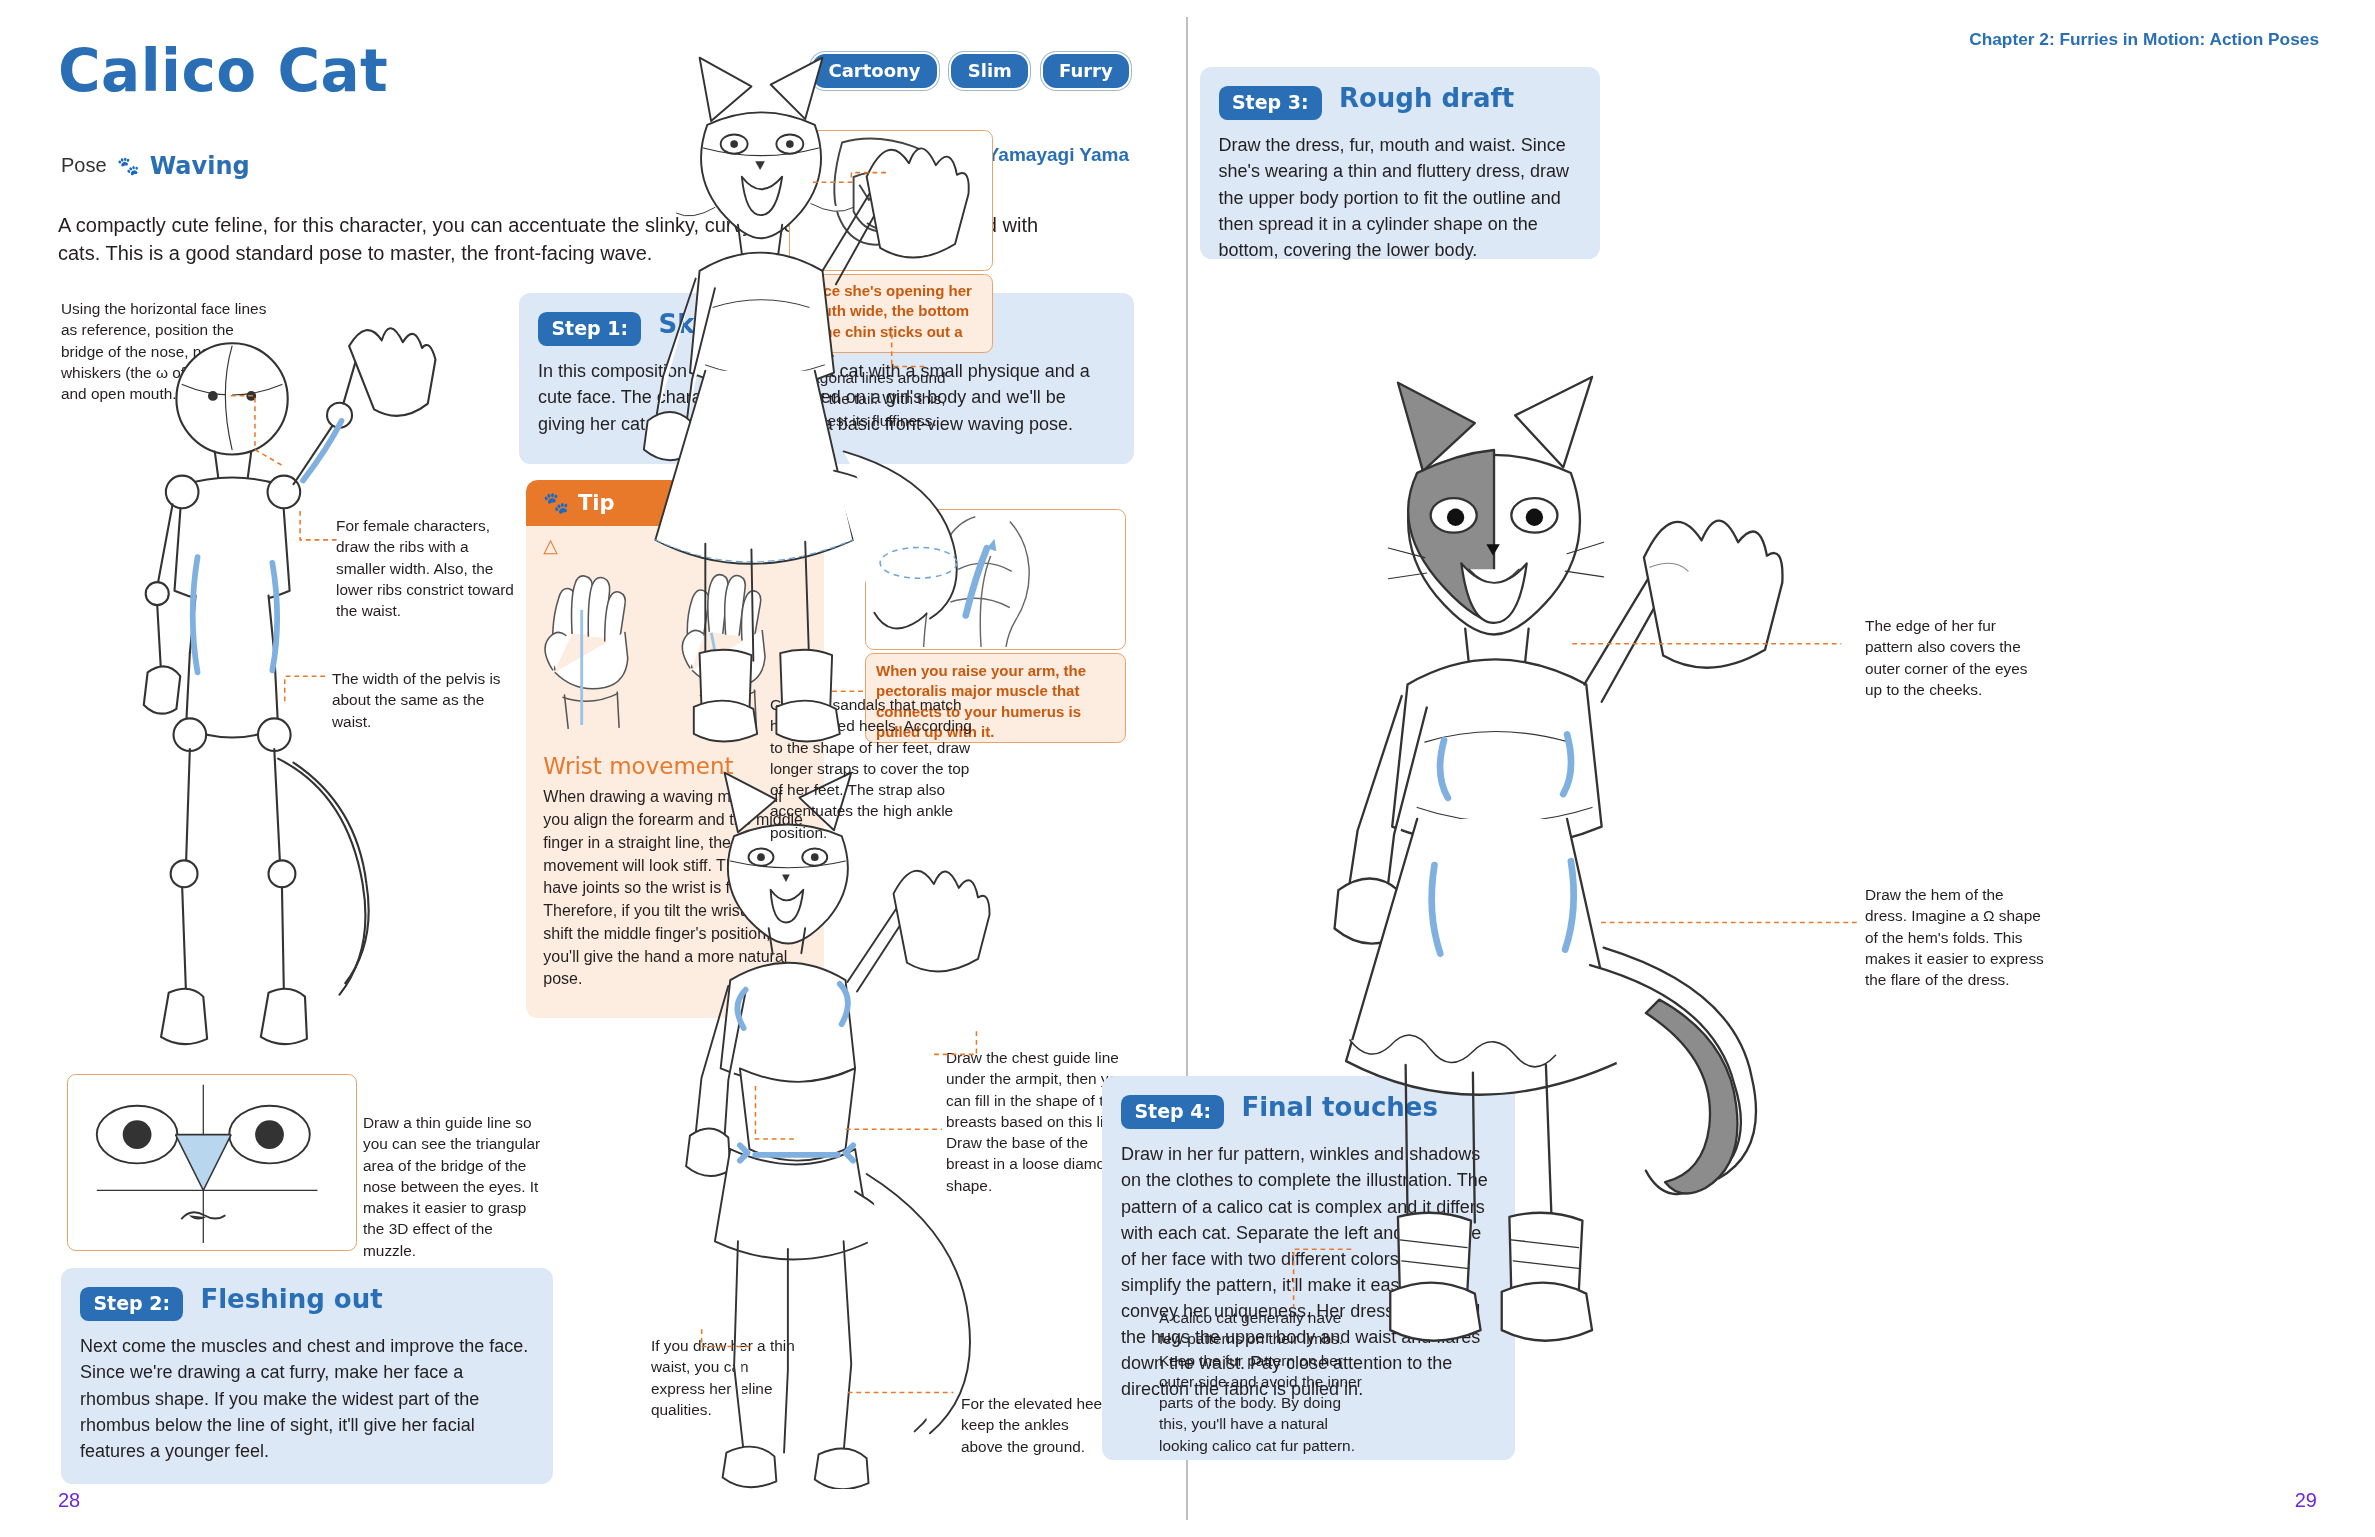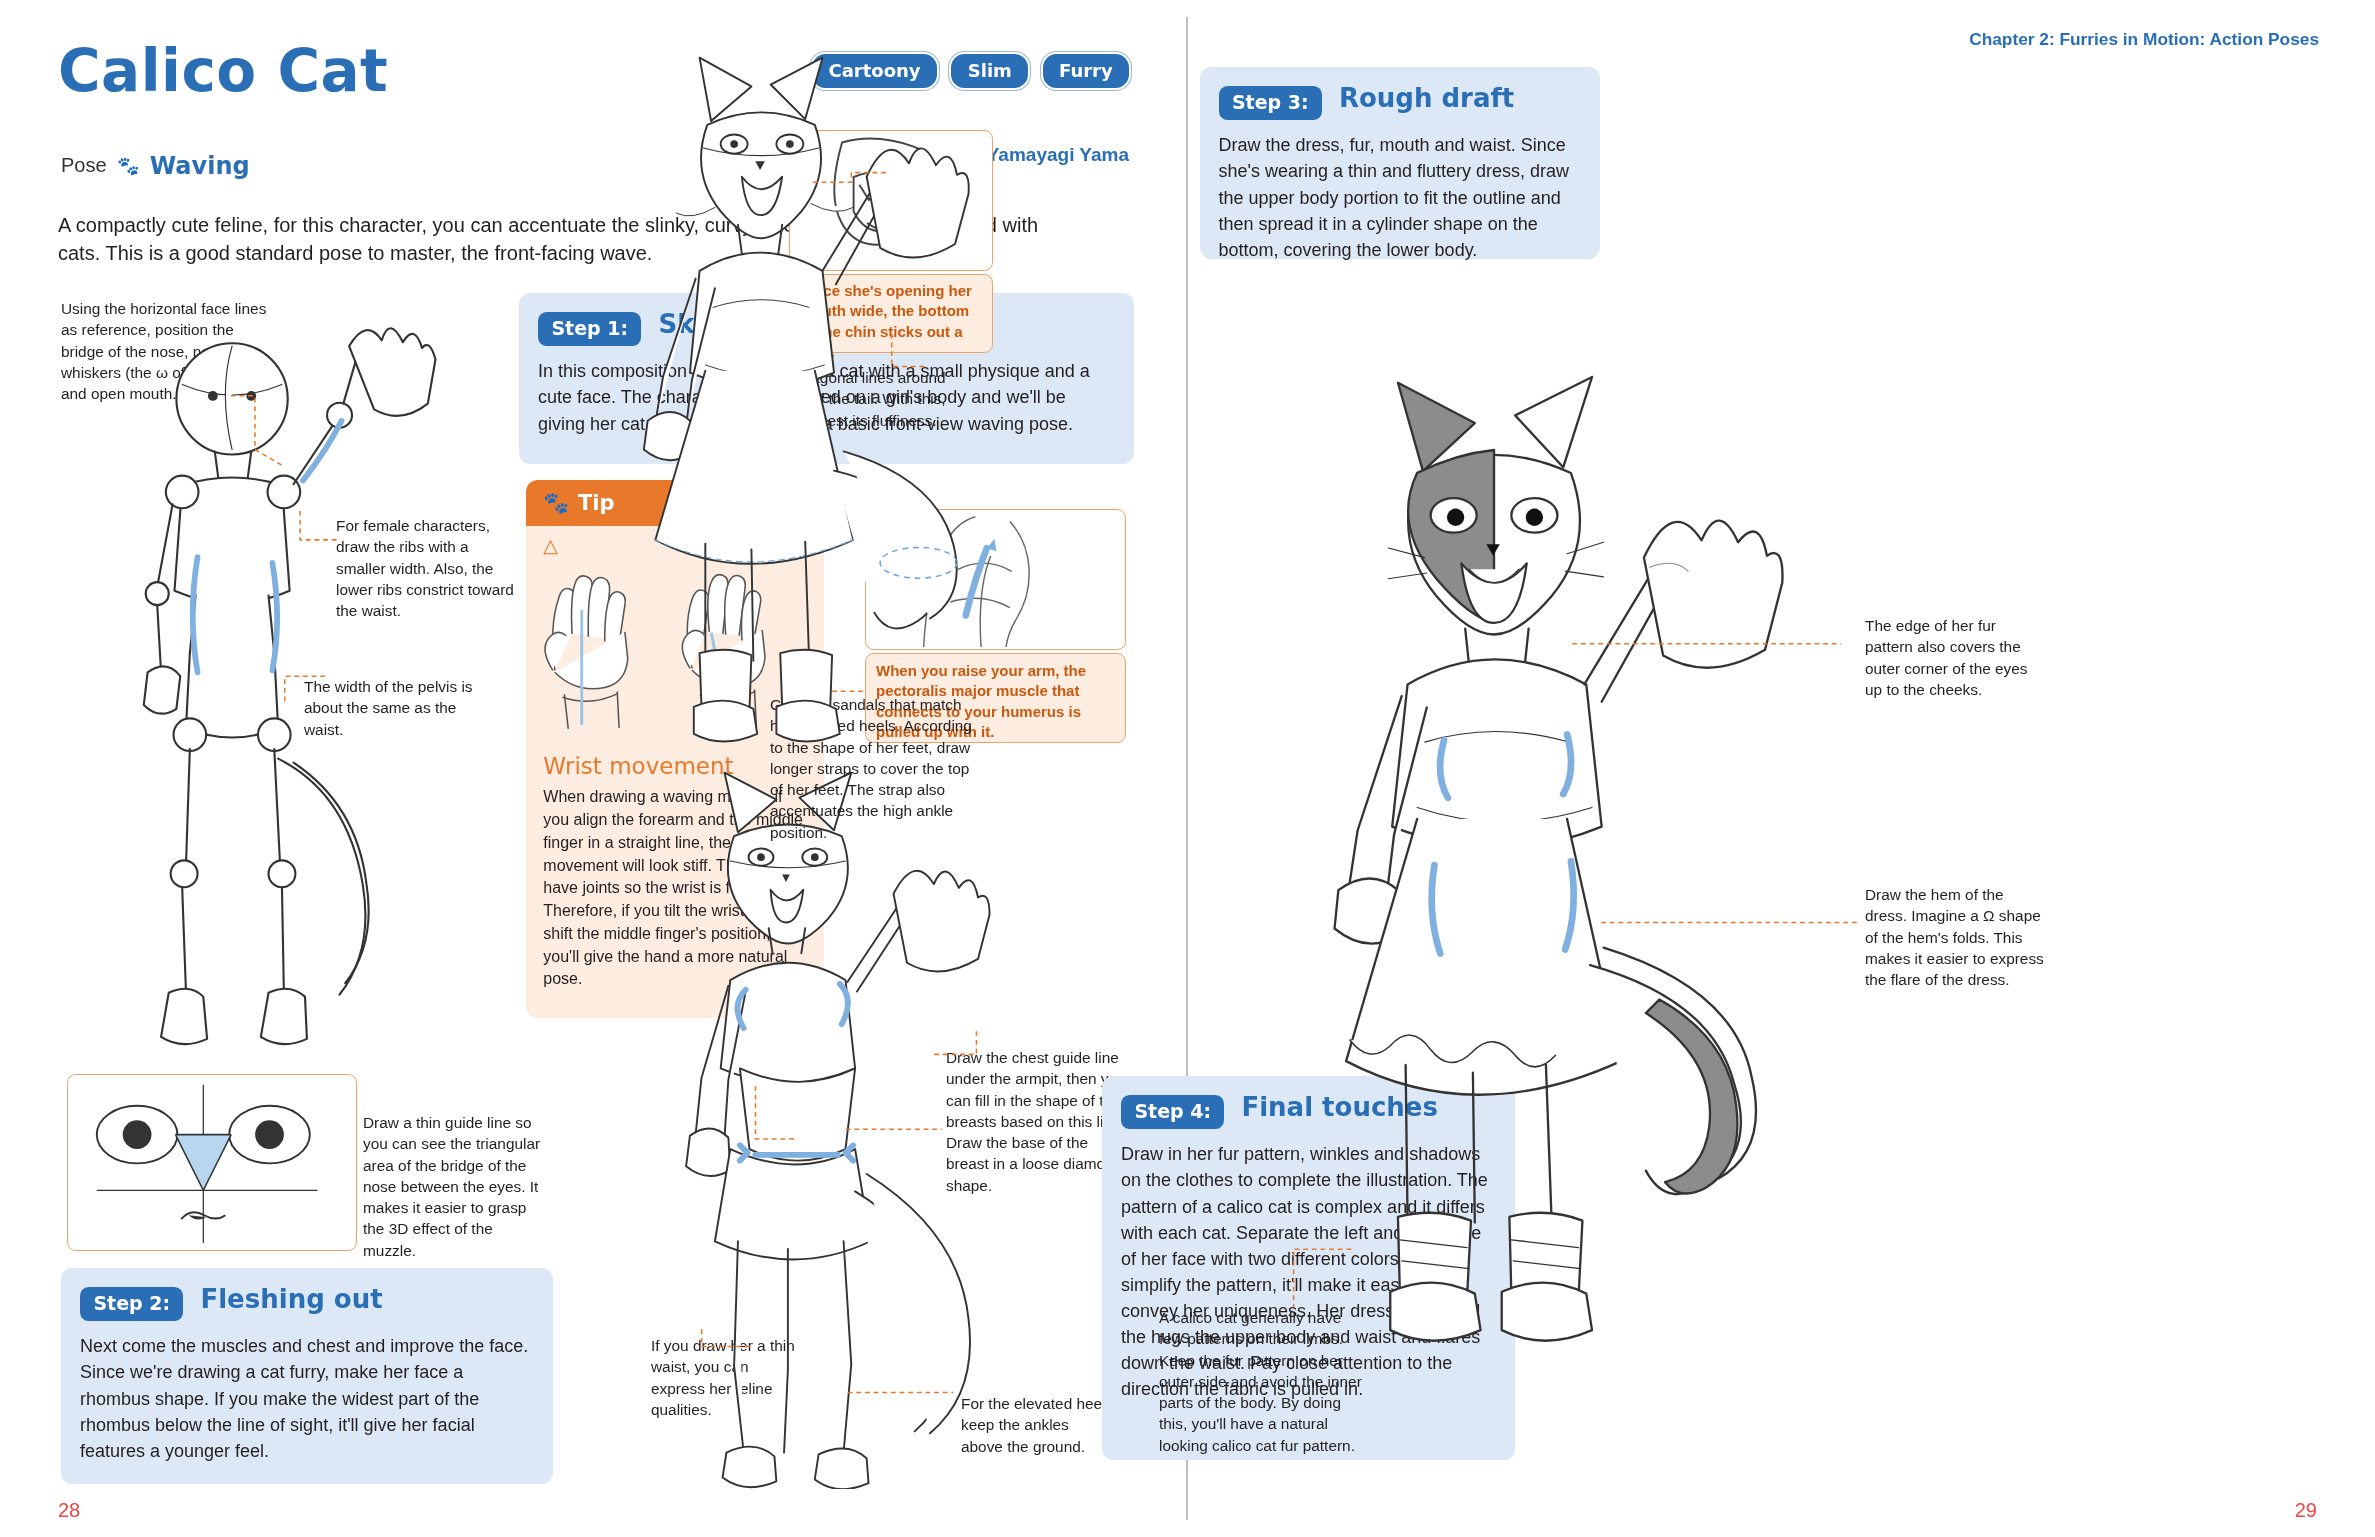--- a/index.html
+++ b/index.html
@@ -70,21 +70,21 @@
   .tip-sub{color:#e8792a;font-size:23px;font-weight:normal;font-family:"DejaVu Sans",sans-serif;}
   .tip-body{font-size:16px;line-height:1.42;color:#231f20;}
 
   
   .callout{position:absolute;font-size:15.4px;line-height:1.38;color:#231f20;}
   .peachbox{position:absolute;background:#fdece0;border:1.4px solid #e8a36a;border-radius:8.6px;}
   .peach-note{position:absolute;font-size:15px;line-height:1.36;color:#c85a10;font-weight:bold;}
 
   .imgbox{position:absolute;border:1.4px solid #e8a36a;border-radius:8.6px;background:#fff;overflow:hidden;}
 
-  .pagenum{position:absolute;bottom:15px;font-size:20px;color:#ef4444;}
+  .pagenum{position:absolute;bottom:25px;font-size:20px;color:#6d28d9;}
   .pagenum.l{left:58px;}
   .pagenum.r{right:58px;}
 
   
   svg{display:block;}
   .dash{stroke:#e8792a;stroke-width:1.6;stroke-dasharray:5 4;fill:none;}
 </style>
 </head>
 <body>
 
@@ -199,21 +199,21 @@
       <path d="M112 62 l58 0" stroke="#333" stroke-width="1.6" fill="none"></path>
       <path d="M118 150 q10 -12 24 -4 q12 7 22 0" stroke="#333" stroke-width="2" fill="none"></path>
       <path d="M126 146 q8 8 18 2" fill="#333"></path>
     </svg>
   </div>
   <div class="peachbox" style="left:355px;top:1074px;width:0;height:0;border:none;"></div>
   <div class="callout" style="left:363px;top:1076px;width:183px;margin-top:36px;">Draw a thin guide line so you can see the triangular area of the bridge of the nose between the eyes. It makes it easier to grasp the 3D effect of the muzzle.</div>
 
   <div class="callout" style="left:61px;top:298px;width:207px;">Using the horizontal face lines as reference, position the bridge of the nose, nose tip, whiskers (the ω of the mouth) and open mouth.</div>
   <div class="callout" style="left:336px;top:515px;width:178px;">For female characters, draw the ribs with a smaller width. Also, the lower ribs constrict toward the waist.</div>
-  <div class="callout" style="left:304px;top:668px;width:171px;margin-top:8px;">The width of the pelvis is about the same as the waist.</div>
+  <div class="callout" style="left:332px;top:668px;width:171px;">The width of the pelvis is about the same as the waist.</div>
   <div class="callout" style="left:946px;top:1047px;width:183px;">Draw the chest guide line under the armpit, then you can fill in the shape of the breasts based on this line. Draw the base of the breast in a loose diamond shape.</div>
   <div class="callout" style="left:651px;top:1335px;width:144px;">If you draw her a thin waist, you can express her feline qualities.</div>
   <div class="callout" style="left:961px;top:1393px;width:154px;">For the elevated heel, keep the ankles above the ground.</div>
 
   <svg style="position:absolute;left:115px;top:307px;" width="403" height="769" viewBox="0 0 420 800">
     <g fill="#fff" stroke="#333" stroke-width="2.2" stroke-linecap="round" stroke-linejoin="round">
 
       <circle cx="122" cy="95" r="58"></circle>
       <path d="M70 80 q52 22 104 0" stroke-width="1.2"></path>
       <path d="M122 40 q-14 48 0 108" stroke-width="1.2"></path>

